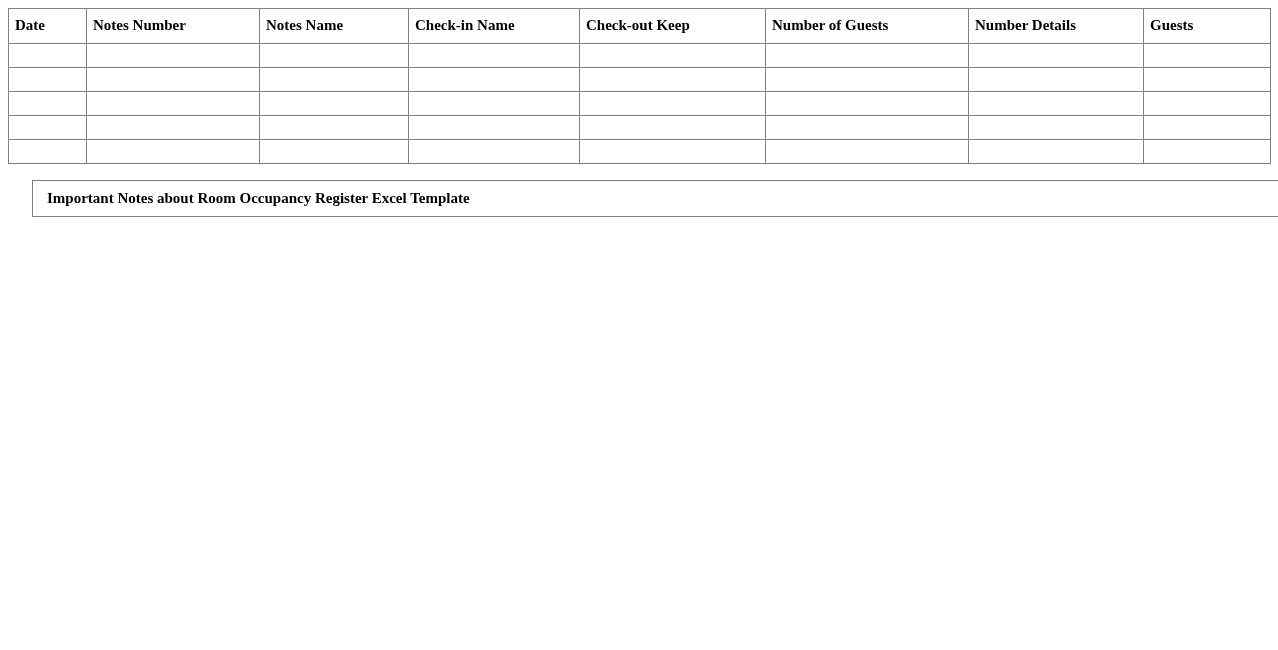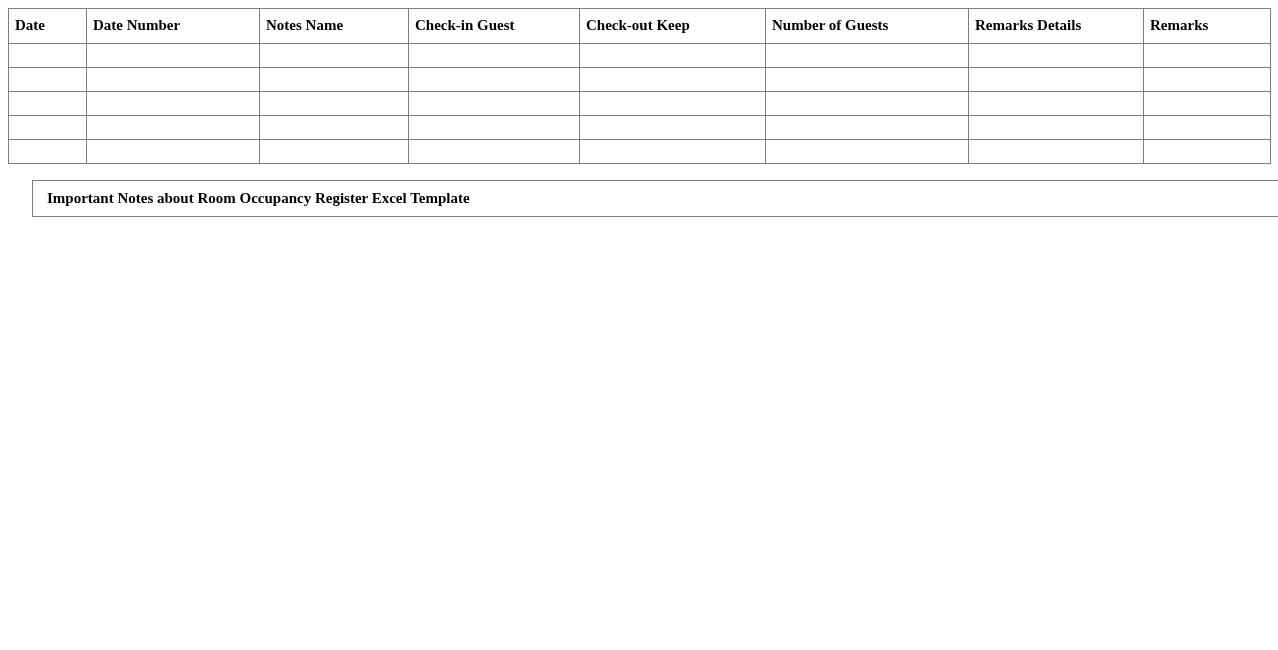--- a/index.html
+++ b/index.html
@@ -72,27 +72,27 @@
       <col style="width:149px">
       <col style="width:171px">
       <col style="width:186px">
       <col style="width:203px">
       <col style="width:175px">
       <col style="width:127px">
     </colgroup>
     <thead>
       <tr>
         <th>Date</th>
-        <th>Date Number</th>
+        <th>Notes Number</th>
         <th>Notes Name</th>
-        <th>Check-in Guest</th>
+        <th>Check-in Name</th>
         <th>Check-out Keep</th>
         <th>Number of Guests</th>
-        <th>Remarks Details</th>
-        <th>Remarks</th>
+        <th>Number Details</th>
+        <th>Guests</th>
       </tr>
     </thead>
     <tbody>
       <tr>
         <td></td>
         <td></td>
         <td></td>
         <td></td>
         <td></td>
         <td></td>

